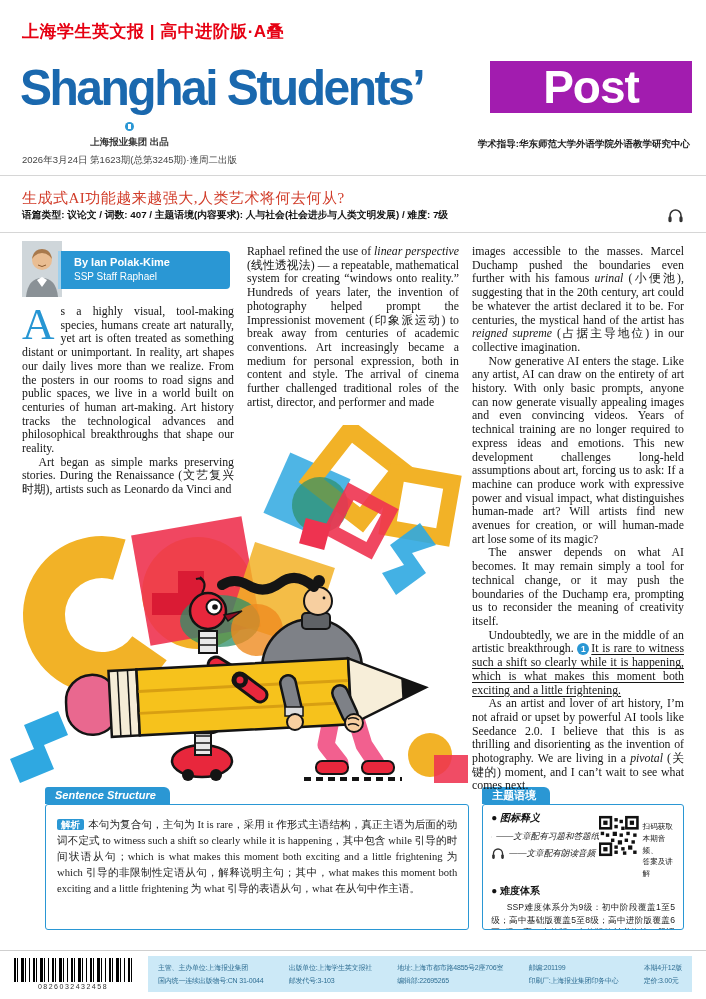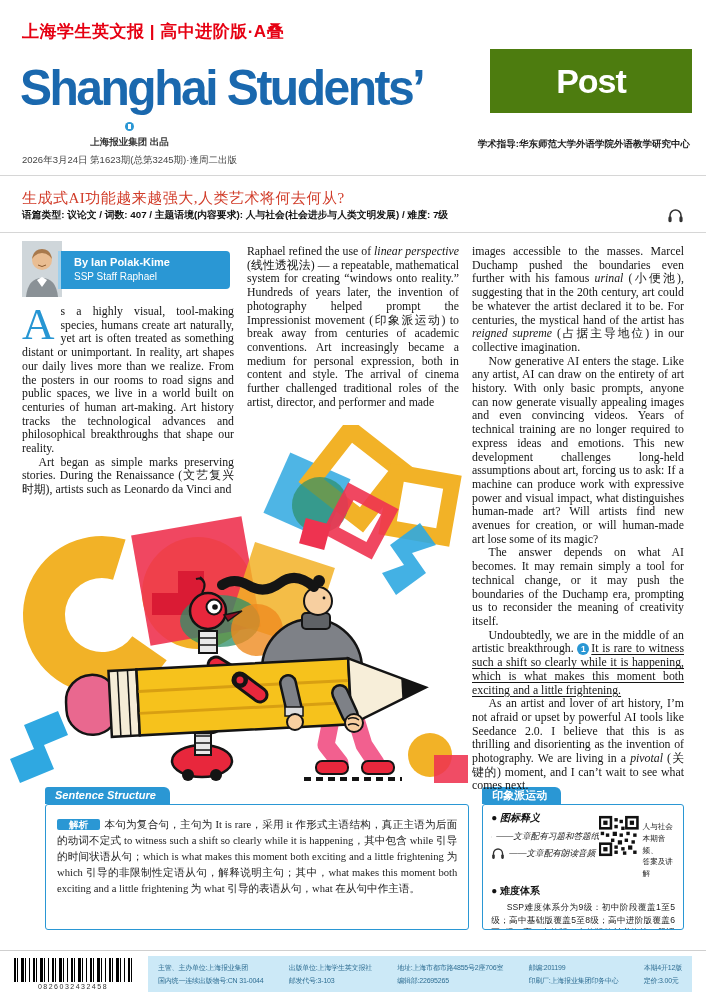--- a/index.html
+++ b/index.html
@@ -5,22 +5,22 @@
   * { margin:0; padding:0; box-sizing:border-box; }
   body { width:706px; height:999px; background:#fff; overflow:hidden;
          font-family:"Liberation Sans", sans-serif; color:#161616; }
   .page { width:706px; height:999px; background:#fff; position:relative; }
 
   
   .tagline { padding:20px 22px 0; font-size:17px; font-weight:bold; color:#e60012; letter-spacing:.5px; }
   .mastrow { display:flex; align-items:flex-end; justify-content:space-between; padding:2px 14px 0 20px; height:70px; }
   .mast-main { font-size:48px; font-weight:bold; color:#1a68ae; letter-spacing:-2.5px; line-height:1;
                transform:scaleY(1.04); transform-origin:bottom left; }
-  .mast-post { background:#4d7c0f; color:#fff; font-size:34px; font-weight:bold; letter-spacing:-1px;
-               height:64px; width:202px; display:flex; align-items:center; justify-content:center; }
+  .mast-post { background:#a21caf; color:#fff; font-size:46px; font-weight:bold; letter-spacing:-1px;
+               height:52px; width:202px; display:flex; align-items:center; justify-content:center; }
   .infobar { display:flex; justify-content:space-between; align-items:center; padding:9px 16px 0 22px; font-size:9.5px; color:#333; }
   .info-left { display:flex; align-items:center; gap:5px; font-weight:bold;flex-direction:column; }
   .info-left .issue { font-weight:normal; color:#444; }
   .logo-dot { width:9px; height:9px; border-radius:50%; background:#2a97d4; display:inline-block; position:relative; }
   .logo-dot::after { content:""; position:absolute; left:3px; top:2px; width:3px; height:5px; background:#fff; }
   .info-right { font-weight:bold; color:#222; font-size:9.5px; }
   .hrule { border-top:1px solid #d6d6d6; margin-top:8px; }
 
   
   .headarea { padding:13px 22px 0; }
@@ -60,21 +60,21 @@
   .panel-left { width:446px;margin-left:23px; }
   .panel-right { width:212px; }
   .tab { position:absolute; top:-18px; left:-1px; background:#2a97d4; color:#fff; font-weight:bold;
          font-size:11px; line-height:17px; padding:0 14px 0 10px; border-radius:3px 6px 0 0; font-style:italic; }
   .panel-left .inner { padding:8px 11px; }
   .sentence { font-family:"Liberation Serif",serif; font-size:11.8px; line-height:16px;
               padding-left:16px; text-indent:-16px; text-align:justify; }
   .analysis { margin-top:4px; font-size:10.6px; line-height:16px; text-align:justify; color:#222;
               font-family:"Liberation Serif",serif; }
   .tag-jiexi { background:#2a97d4; color:#fff; font-family:"Liberation Sans",sans-serif; font-size:9.5px;
-               font-weight:bold; padding:0 12px; border-radius:2px; margin-right:4px; }
+               font-weight:bold; padding:0 4px; border-radius:2px; margin-right:4px; }
   .panel-right .inner { padding:6px 8px; font-size:9.5px; overflow:hidden; height:100%; }
   .sec-title { font-weight:bold; font-size:10px; color:#111; margin-bottom:3px; }
   .sec1 { display:flex; }
   .icon-col { width:108px;font-style:italic; }
   .icon-row { display:flex; align-items:center; gap:4px; height:17px; }
   .icon-row .lbl { font-size:8.6px; color:#222; white-space:nowrap; }
   .qr-wrap { display:flex; gap:4px; margin-top:2px; }
   .qr-cap { font-size:7.6px; line-height:1.55; color:#222; padding-top:8px; }
   .sec2-body { font-size:8.6px; line-height:1.48; text-align:justify; text-indent:1.8em; color:#222; margin-top:2px; }
 
@@ -238,21 +238,21 @@
 
   <div class="bottom-row">
     <div class="panel panel-left">
       <div class="tab">Sentence Structure</div>
       <div class="inner">
         <div class="analysis"><span class="tag-jiexi">解析</span><span>本句为复合句，主句为 It is rare，采用 it 作形式主语结构，真正主语为后面的动词不定式 to witness such a shift so clearly while it is happening，其中包含 while 引导的时间状语从句；which is what makes this moment both exciting and a little frightening 为 which 引导的非限制性定语从句，解释说明主句；其中，what makes this moment both exciting and a little frightening 为 what 引导的表语从句，what 在从句中作主语。</span></div>
       </div>
     </div>
 
     <div class="panel panel-right">
-      <div class="tab" style="font-style:normal">印象派运动</div>
+      <div class="tab" style="font-style:normal">主题语境</div>
       <div class="inner">
         <div class="sec1">
           <div class="icon-col">
             <div class="sec-title">● 图标释义</div>
             <div class="icon-row">
               <svg width="14" height="14" viewBox="0 0 15 15">
                 <rect x="2" y="1.5" width="10" height="12" rx="1" fill="#fff" stroke="#333" stroke-width="1.3"></rect>
                 <line x1="4.5" y1="5" x2="9.5" y2="5" stroke="#333" stroke-width="1"></line>
                 <line x1="4.5" y1="7.5" x2="9.5" y2="7.5" stroke="#333" stroke-width="1"></line>
                 <line x1="4.5" y1="10" x2="8" y2="10" stroke="#333" stroke-width="1"></line>
@@ -294,21 +294,21 @@
                   <rect x="38" y="28" width="4" height="4"></rect>
                 <rect x="18" y="34" width="4" height="4"></rect>
                   <rect x="26" y="36" width="4" height="4"></rect>
                 <rect x="34" y="34" width="5" height="5"></rect>
                   <rect x="40" y="40" width="4" height="4"></rect>
                 <rect x="18" y="40" width="4" height="4"></rect>
                   <rect x="28" y="41" width="4" height="4"></rect>
               </g>
             </svg>
             <div class="qr-cap">
-              <div>人与社会</div>
+              <div>扫码获取</div>
               <div>本期音频、</div>
               <div>答案及讲解</div>
             </div>
           </div>
         </div>
         <div class="sec-title" style="margin-top:4px">● 难度体系</div>
         <div class="sec2-body">SSP难度体系分为9级：初中阶段覆盖1至5级；高中基础版覆盖5至8级；高中进阶版覆盖6至9级。高一上外版、上教版教材必修第一册课文难度中位数相当于SSP5至6级难度；高二上外版、上教版教材选择性必修第一册课文难度中位数相当于SSP6至7级难度，供参考。</div>
       </div>
     </div>
   </div>

